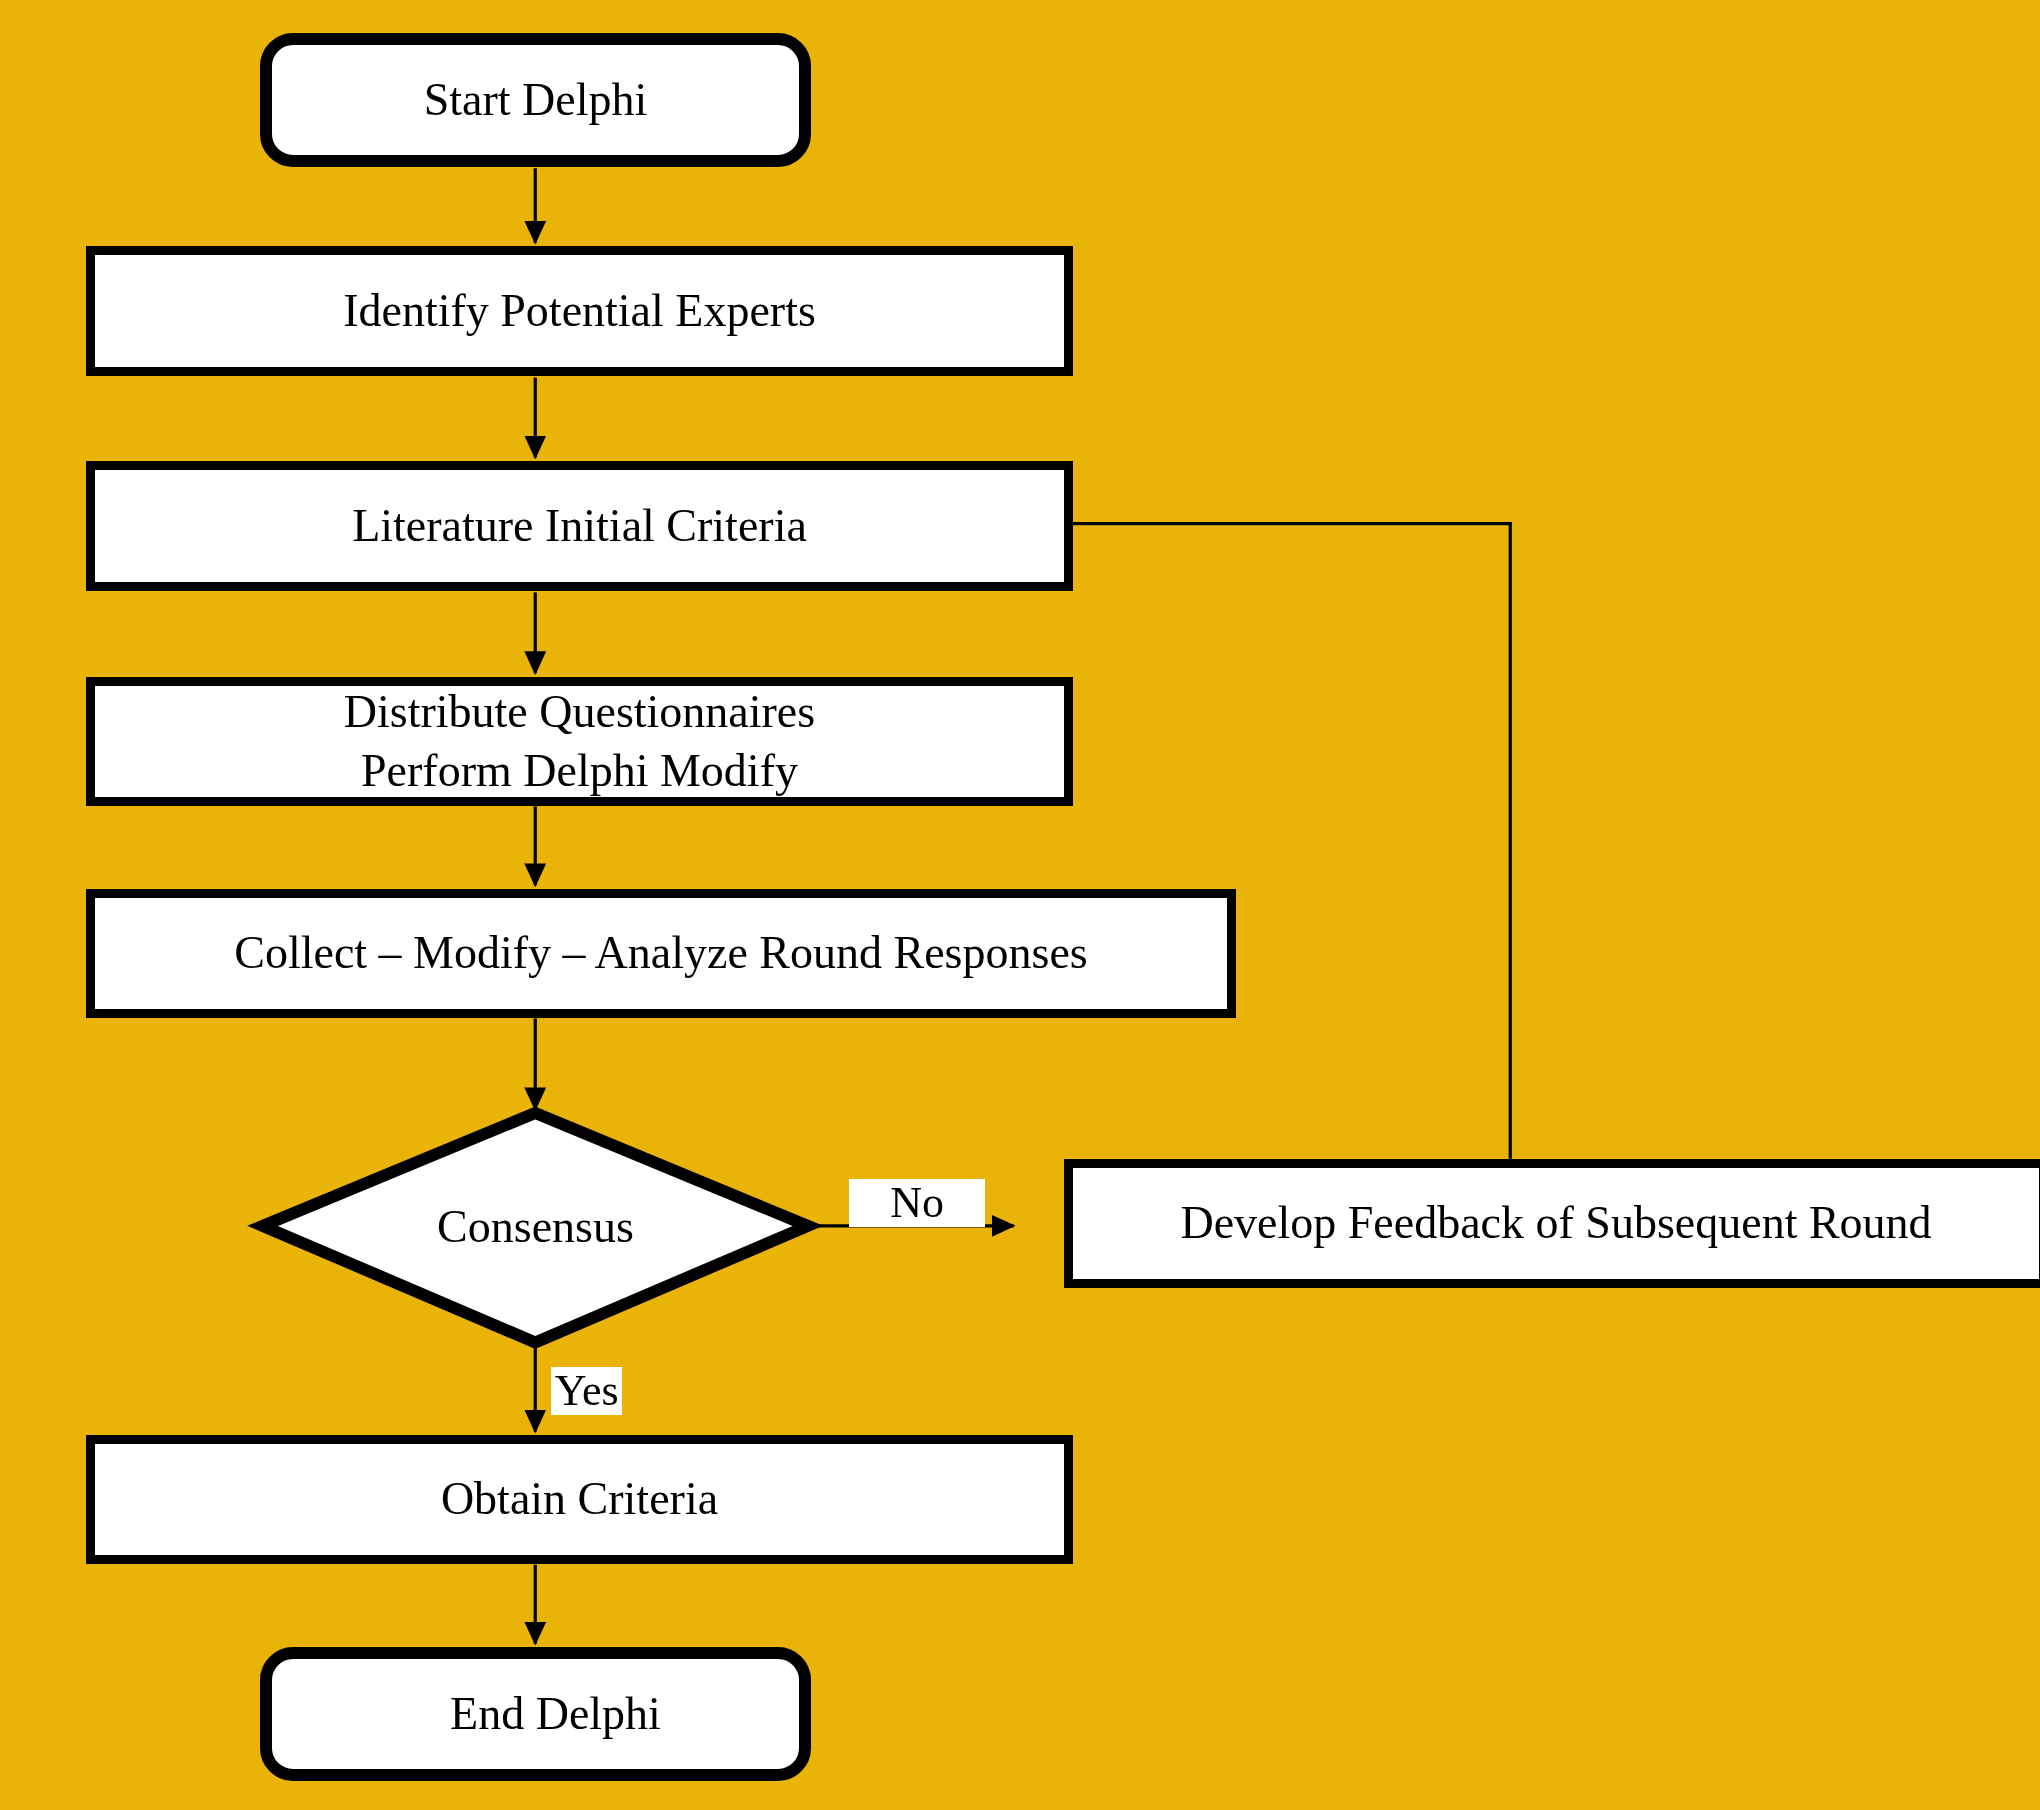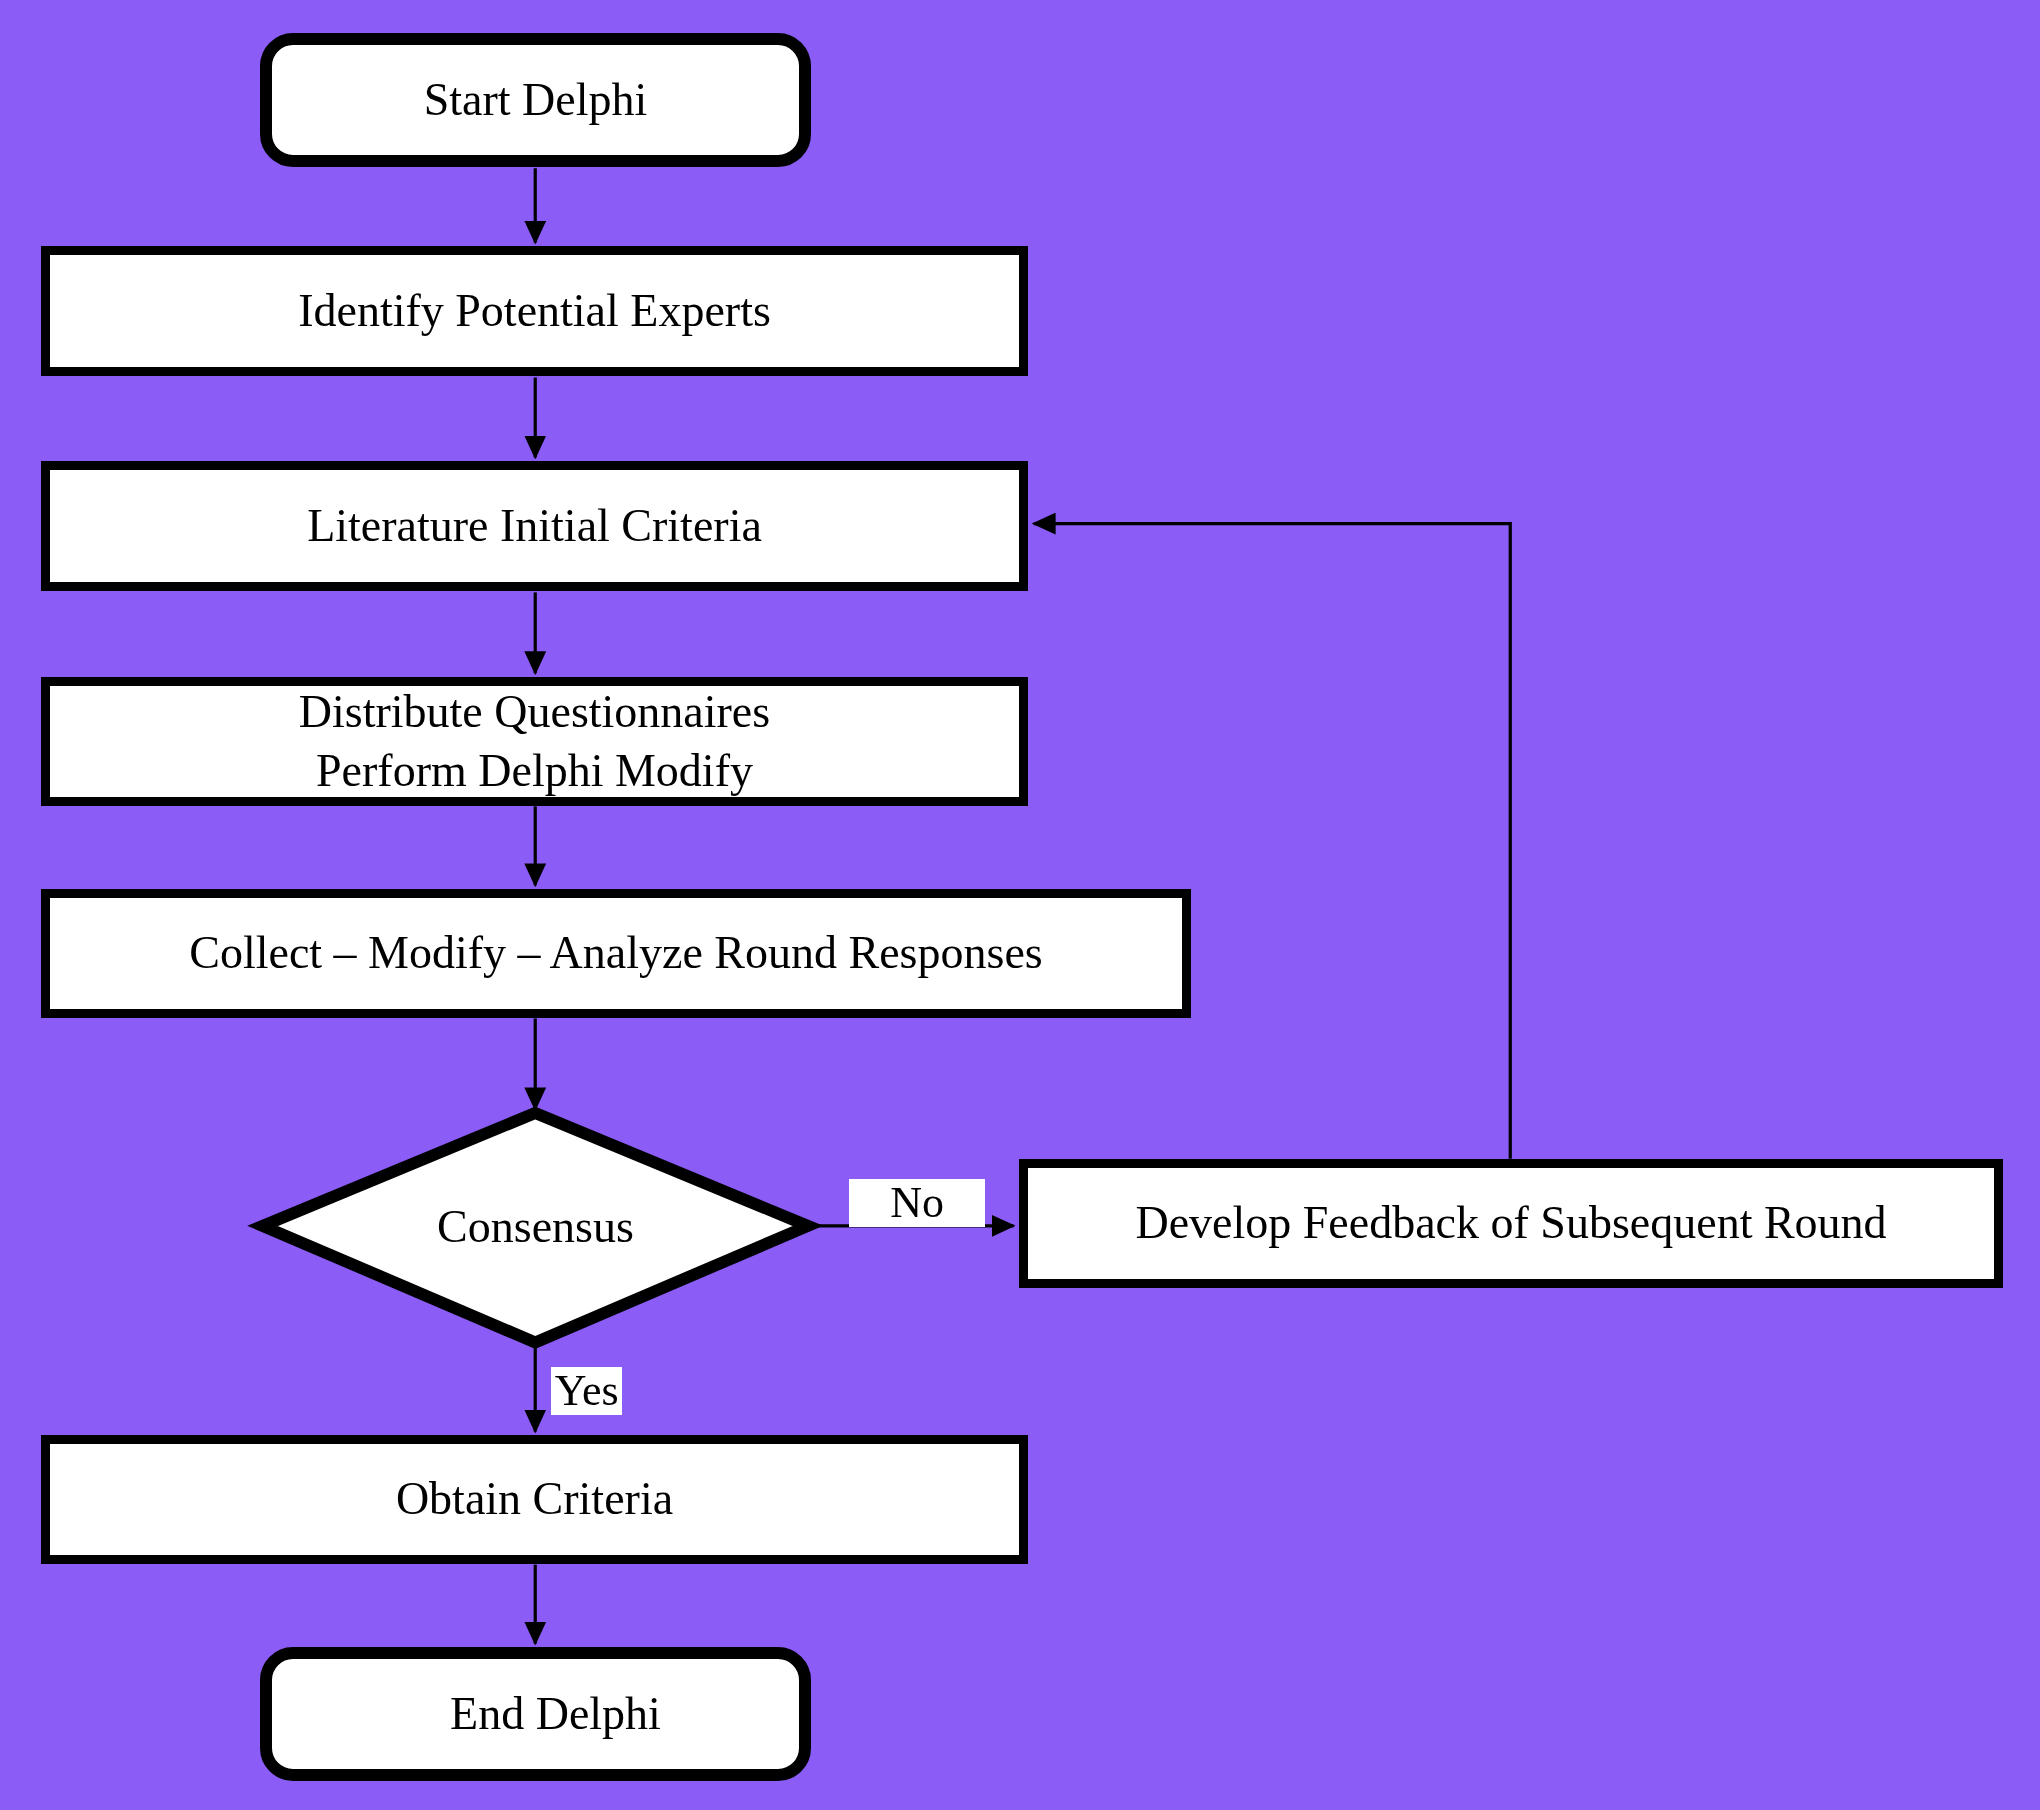--- a/index.html
+++ b/index.html
@@ -4,21 +4,21 @@
 <style>
   html, body {
     margin: 0;
     padding: 0;
     background: #ffffff;
   }
   .canvas {
     position: relative;
     width: 2040px;
     height: 1810px;
-    background: #8b5cf6;
+    background: #eab308;
     color: #000000;
     font-family: "Liberation Serif", "DejaVu Serif", serif;
   }
   svg.connectors {
     position: absolute;
     left: 0;
     top: 0;
     width: 2040px;
     height: 1810px;
   }
@@ -29,20 +29,21 @@
     display: flex;
     flex-direction: column;
     align-items: center;
     justify-content: center;
     text-align: center;
     font-size: 46px;
     line-height: 1.28;
   }
   .rect {
     border: 9.2px solid #000000;
+    margin-left: 45px;
   }
   .terminator {
     border: 12px solid #000000;
     border-radius: 33px;
   }
   .diamond-label {
     position: absolute;
     display: flex;
     align-items: center;
     justify-content: center;

